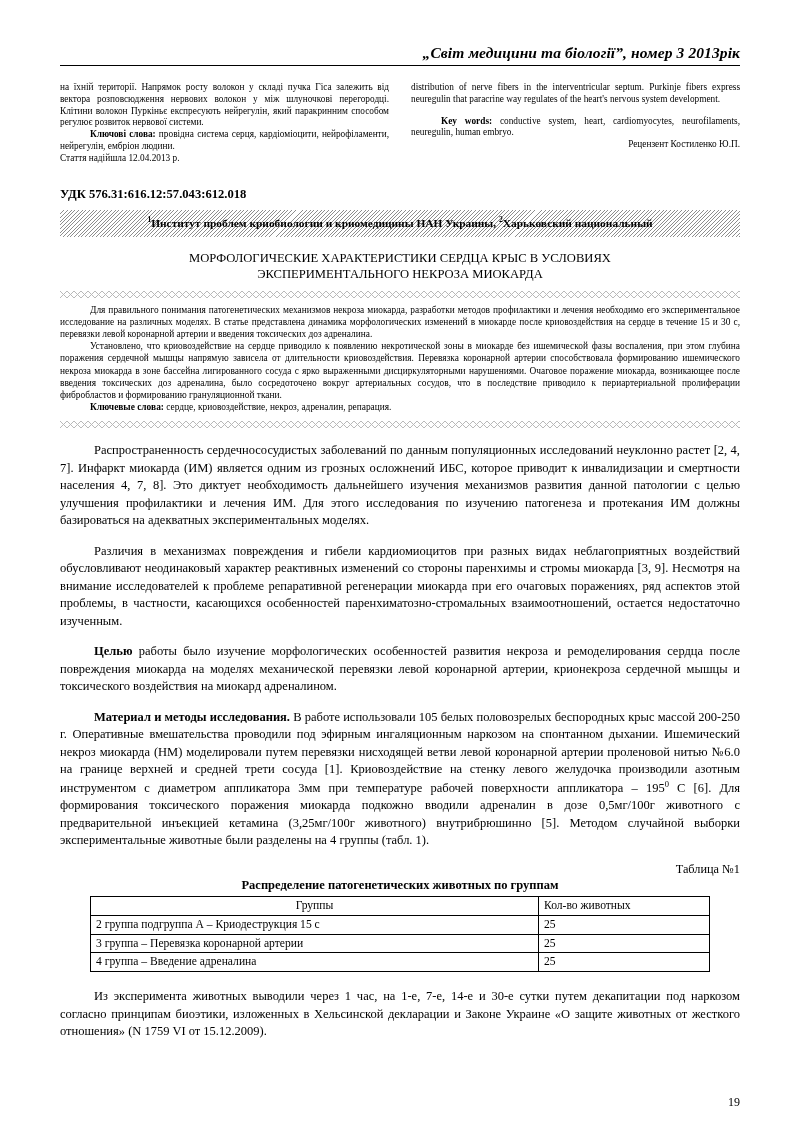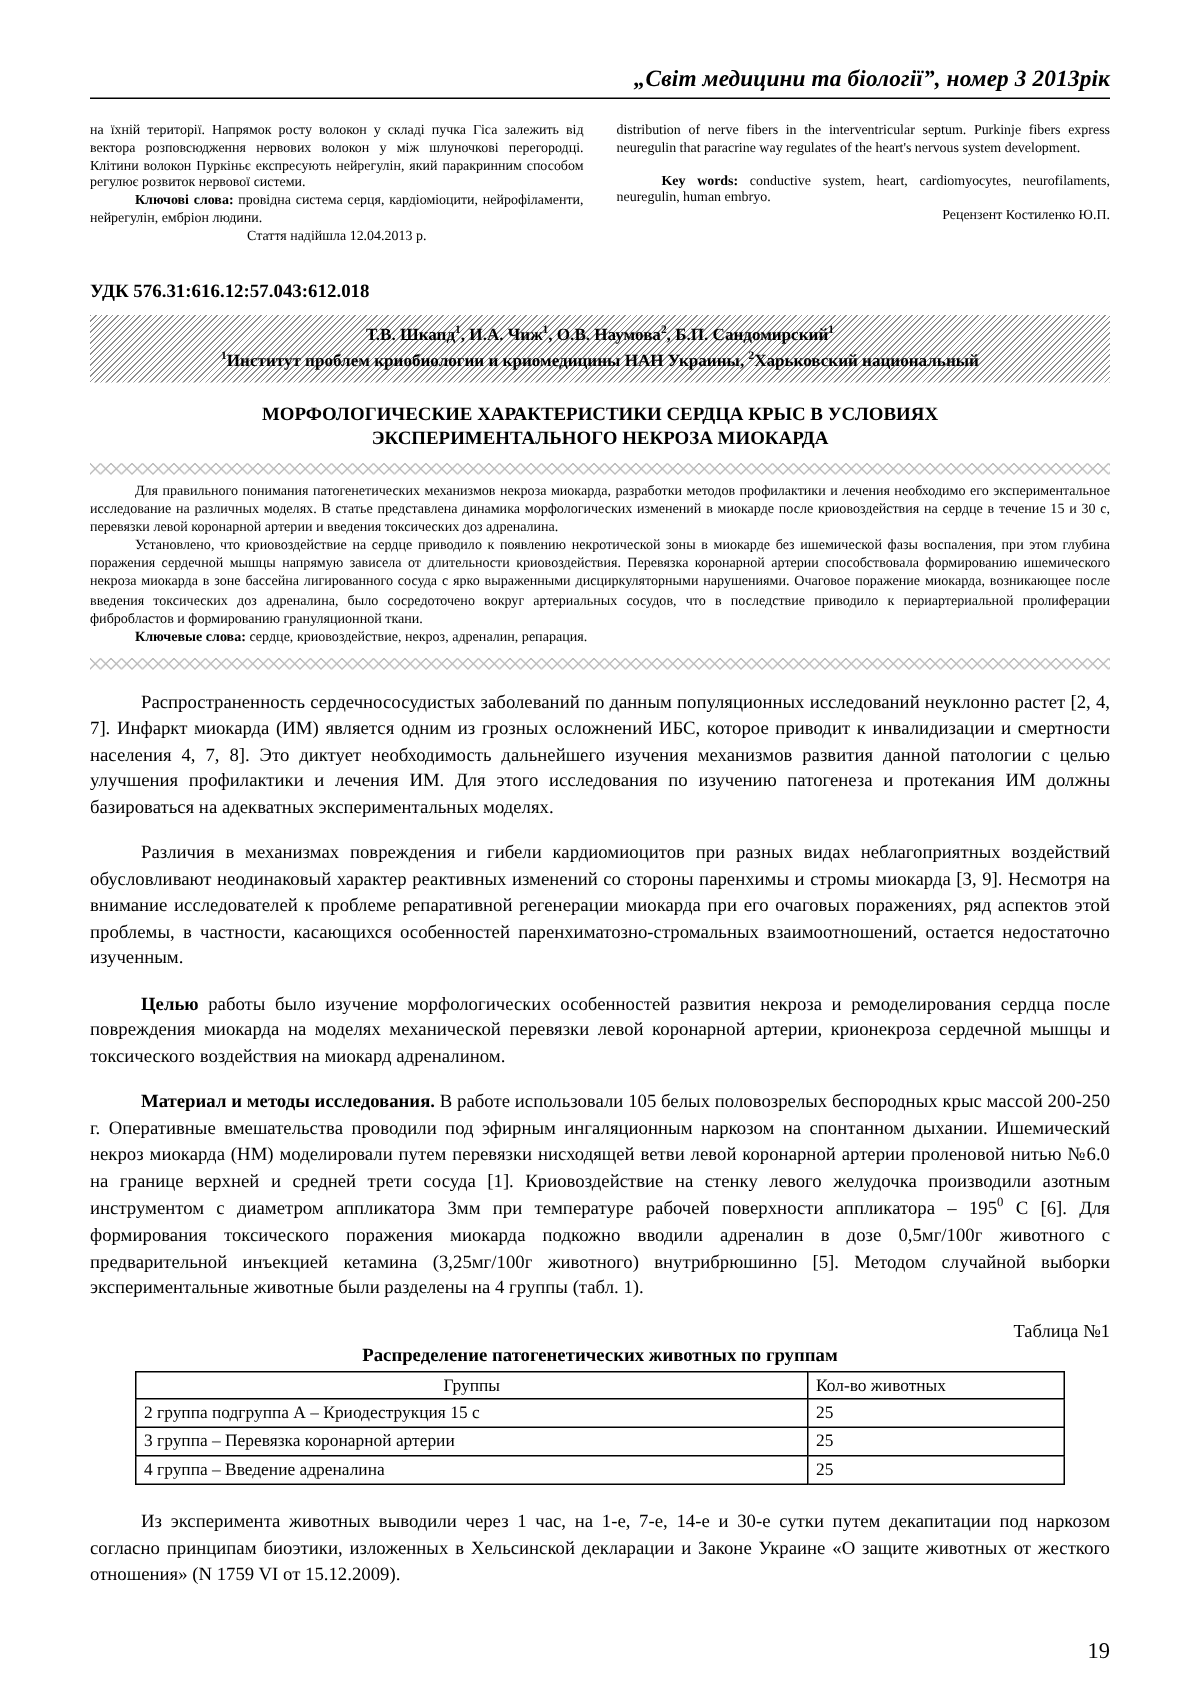--- a/index.html
+++ b/index.html
@@ -51,21 +51,20 @@
   .col p {
     margin: 0;
   }
   .indent { text-indent: 30px; }
   .kw-lead { font-weight: bold; }
   .right-line {
     text-align: right;
     margin-top: 1px;
   }
   .center-line {
-    text-align: center;
     margin-top: 1px;
   }
 
   
   .udc {
     font-weight: bold;
     font-size: 12.6px;
     margin-top: 22px;
     margin-bottom: 8px;
   }
@@ -83,21 +82,21 @@
     line-height: 1.42;
     padding: 5px 28px 6px 28px;
     box-sizing: border-box;
   }
   .authors sup { font-size: 7.6px; vertical-align: super; }
   .authors .ln { display: block; }
 
   
   .art-title {
     text-align: center;
-    font-weight: bold;
+    font-weight: normal;
     font-size: 12.6px;
     line-height: 1.32;
     margin-top: 13px;
     margin-bottom: 3px;
   }
   .art-title .ln { display: block; }
 
   
   .zigzag {
     height: 9px;
@@ -168,21 +167,21 @@
   }
   table.groups .c-head { text-align: center; }
   table.groups .c-left { text-align: left; }
   table.groups .c-num  { text-align: left; width: 160px; }
 
   
   .pageno {
     position: absolute;
     right: 60px;
     bottom: 22px;
-    font-size: 15px;
+    font-size: 12px;
   }
 </style>
 </head>
 <body>
 
 <div class="page">
 
   <div class="runhead">„Світ медицини та біології”, номер 3 2013рік</div>
   <div class="runhead-rule"></div>
 
@@ -195,21 +194,20 @@
     <div class="col">
       <p>distribution of nerve fibers in the interventricular septum. Purkinje fibers express neuregulin that paracrine way regulates of the heart's nervous system development.</p>
       <p class="indent" style="margin-top:10px"><span class="kw-lead">Key words:</span><span> conductive system, heart, cardiomyocytes, neurofilaments, neuregulin, human embryo.</span></p>
       <p class="right-line">Рецензент Костиленко Ю.П.</p>
     </div>
   </div>
 
   <div class="udc">УДК 576.31:616.12:57.043:612.018</div>
 
   <div class="authors">
-    <span class="ln" id="authors-line-1"><span>Т.В. Шкапд</span><sup>1</sup><span>, И.А. Чиж</span><sup>1</sup><span>, О.В. Наумова</span><sup>2</sup><span>, Б.П. Сандомирский</span><sup>1</sup></span>
     <span class="ln" id="authors-line-2"><sup>1</sup><span>Институт проблем криобиологии и криомедицины НАН Украины, </span><sup>2</sup><span>Харьковский национальный</span></span>
   </div>
 
   <div class="art-title">
     <span class="ln">МОРФОЛОГИЧЕСКИЕ ХАРАКТЕРИСТИКИ СЕРДЦА КРЫС В УСЛОВИЯХ</span>
     <span class="ln">ЭКСПЕРИМЕНТАЛЬНОГО НЕКРОЗА МИОКАРДА</span>
   </div>
 
   <div class="zigzag"></div>
 

